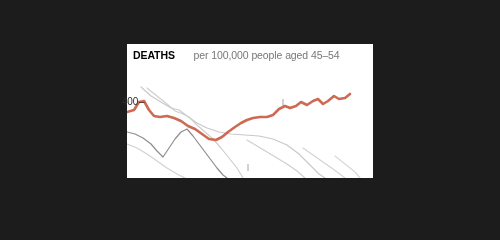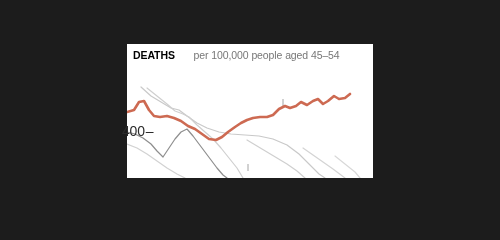--- a/index.html
+++ b/index.html
@@ -55,22 +55,22 @@
     left: 0;
     top: 0;
     width: 246px;
     height: 134px;
     display: block;
   }
   
   #ytick-400 {
     position: absolute;
     left: 122px;
-    top: 123px;
-    font-size: 14px;
+    top: 96px;
+    font-size: 10px;
     color: #2b2b2b;
     letter-spacing: -0.2px;
     white-space: nowrap;
   }
   #ytick-400 .dash {
     display: inline-block;
     margin-left: 1px;
     color: #2b2b2b;
   }
   

